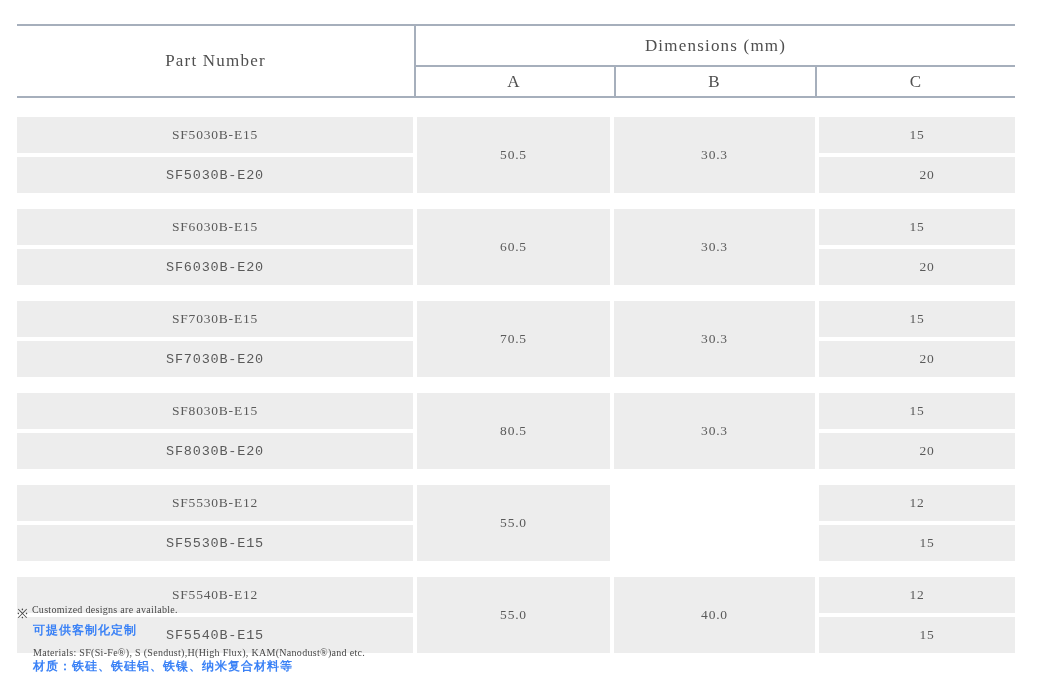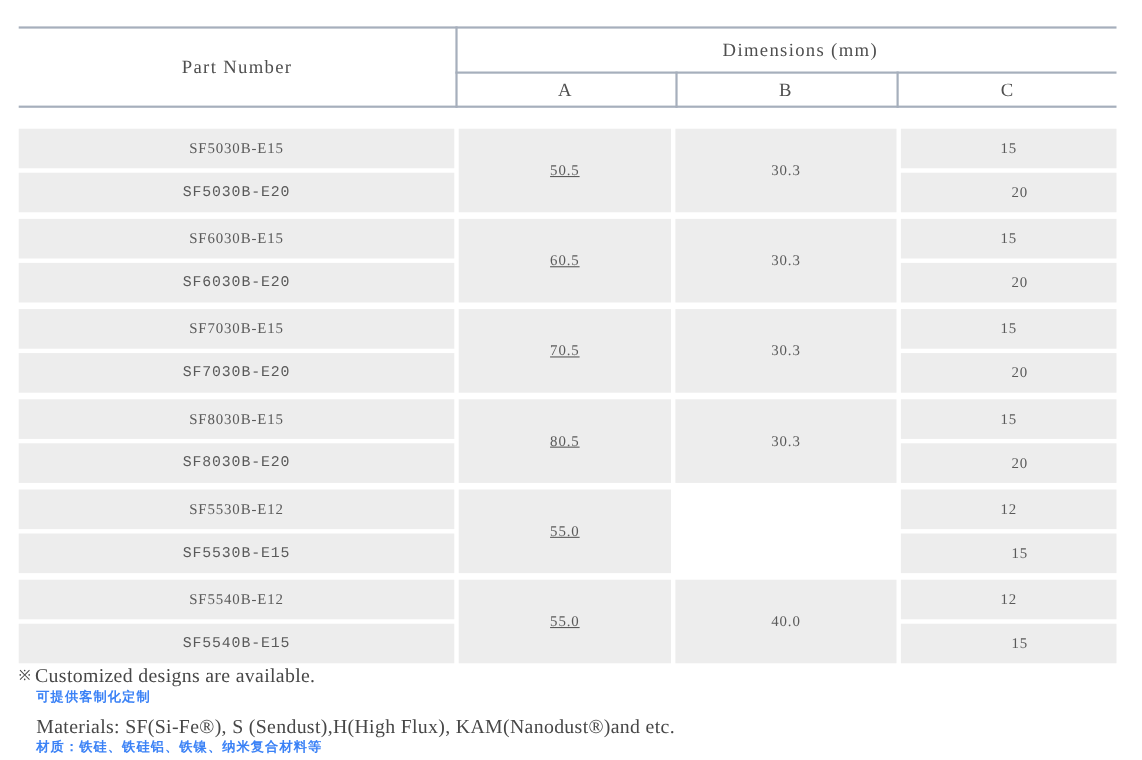--- a/index.html
+++ b/index.html
@@ -18,57 +18,57 @@
   .hdr-label{
     position:absolute;display:flex;align-items:center;justify-content:center;
     color:#4f4f4f;font-size:17px;letter-spacing:1.2px;
   }
   
   .tbody{position:absolute;left:17px;top:117px;width:998px;}
   .group{
     display:grid;
     grid-template-columns:396px 4px 193px 4px 201px 4px 196px;
     grid-template-rows:36px 4px 36px;
-    margin-bottom:6px;
+    margin-bottom:16px;
   }
   .cell{
     background:var(--rowbg);
     display:flex;align-items:center;justify-content:center;
     color:var(--txt);font-size:13.5px;letter-spacing:0.8px;
   }
   .part-r1{grid-column:1;grid-row:1;}
   .part-r2{grid-column:1;grid-row:3;font-family:Liberation Mono, monospace;}
-  .a-cell{grid-column:3;grid-row:1/4;text-decoration:underline;}
+  .a-cell{grid-column:3;grid-row:1/4;}
   .b-cell{grid-column:5;grid-row:1/4;}
   .c-r1{grid-column:7;grid-row:1;}
   .c-r2{grid-column:7;grid-row:3;padding-left:20px;}
   
   .notes{position:absolute;left:17px;top:604px;color:#474747;}
-  .note-en{font-size:18px;letter-spacing:0.3px;}
+  .note-en{font-size:10px;letter-spacing:0.3px;}
   .note-cn{
     font-family:Liberation Mono, monospace;
     font-weight:bold;font-size:12px;letter-spacing:1px;color:#3b82f6;
   }
   .note-line1{display:flex;align-items:flex-start;}
   .ref-mark{font-size:13px;margin-right:4px;color:#474747;}
   .indent{margin-left:16px;}
   .mt{margin-top:8px;}
 </style>
 </head>
 <body style="--line: #a6afbc; --rowbg: #ededed; --txt: #5a5a5a;">
 
 <div class="hline" style="left:17px;top:24px;width:998px;"></div>
 <div class="hline" style="left:414px;top:65px;width:601px;"></div>
 <div class="hline" style="left:17px;top:96px;width:998px;"></div>
 <div class="vline" style="left:414px;top:24px;height:74px;"></div>
 <div class="vline" style="left:614px;top:65px;height:33px;"></div>
 <div class="vline" style="left:815px;top:65px;height:33px;"></div>
 
 <div class="hdr-label" style="left:17px;top:26px;width:397px;height:70px;">Part Number</div>
-<div class="hdr-label" style="left:416px;top:26px;width:599px;height:39px;padding-left:12px;">Dimensions (mm)</div>
+<div class="hdr-label" style="left:416px;top:26px;width:599px;height:39px;">Dimensions (mm)</div>
 <div class="hdr-label" style="left:416px;top:67px;width:196px;height:29px;">A</div>
 <div class="hdr-label" style="left:616px;top:67px;width:197px;height:29px;">B</div>
 <div class="hdr-label" style="left:817px;top:67px;width:198px;height:29px;">C</div>
 
 <div class="tbody">
 
   <div class="group">
     <div class="cell part-r1">SF5030B-E15</div>
     <div class="cell part-r2">SF5030B-E20</div>
     <div class="cell a-cell">50.5</div>

